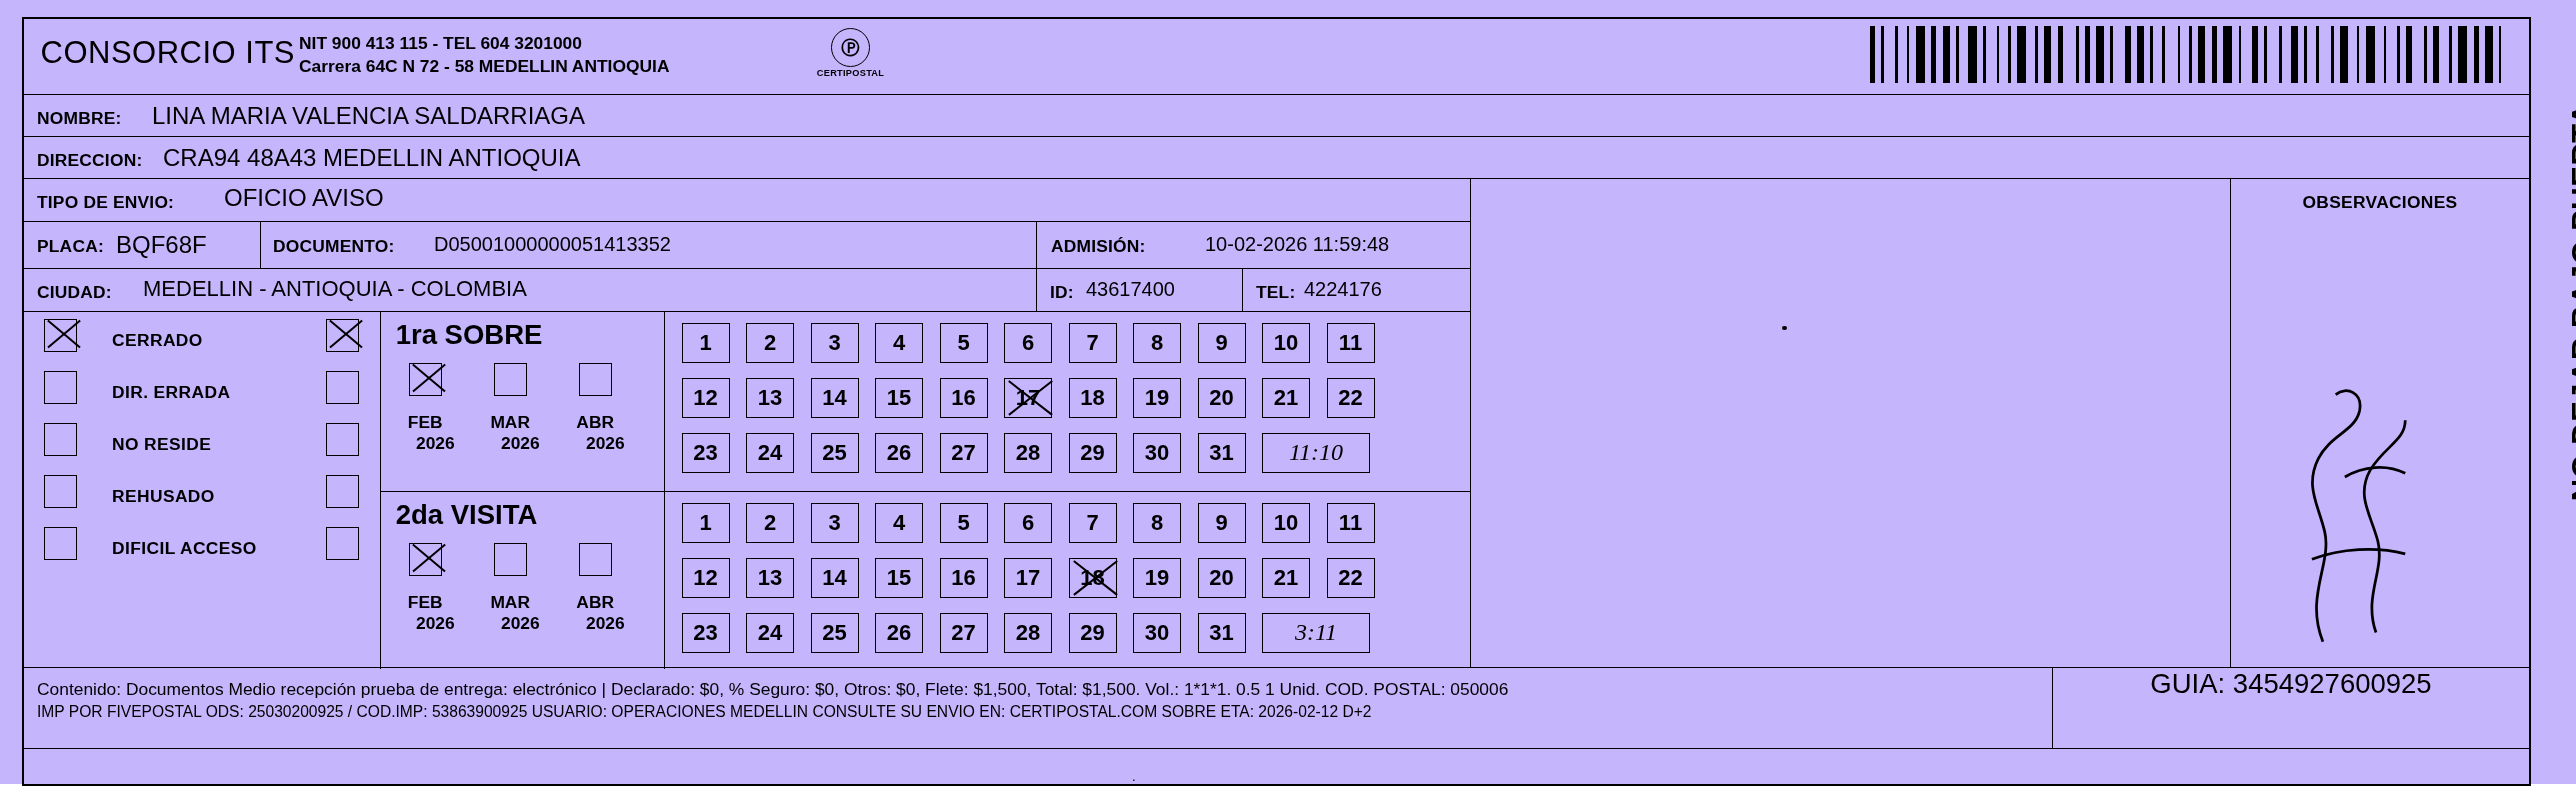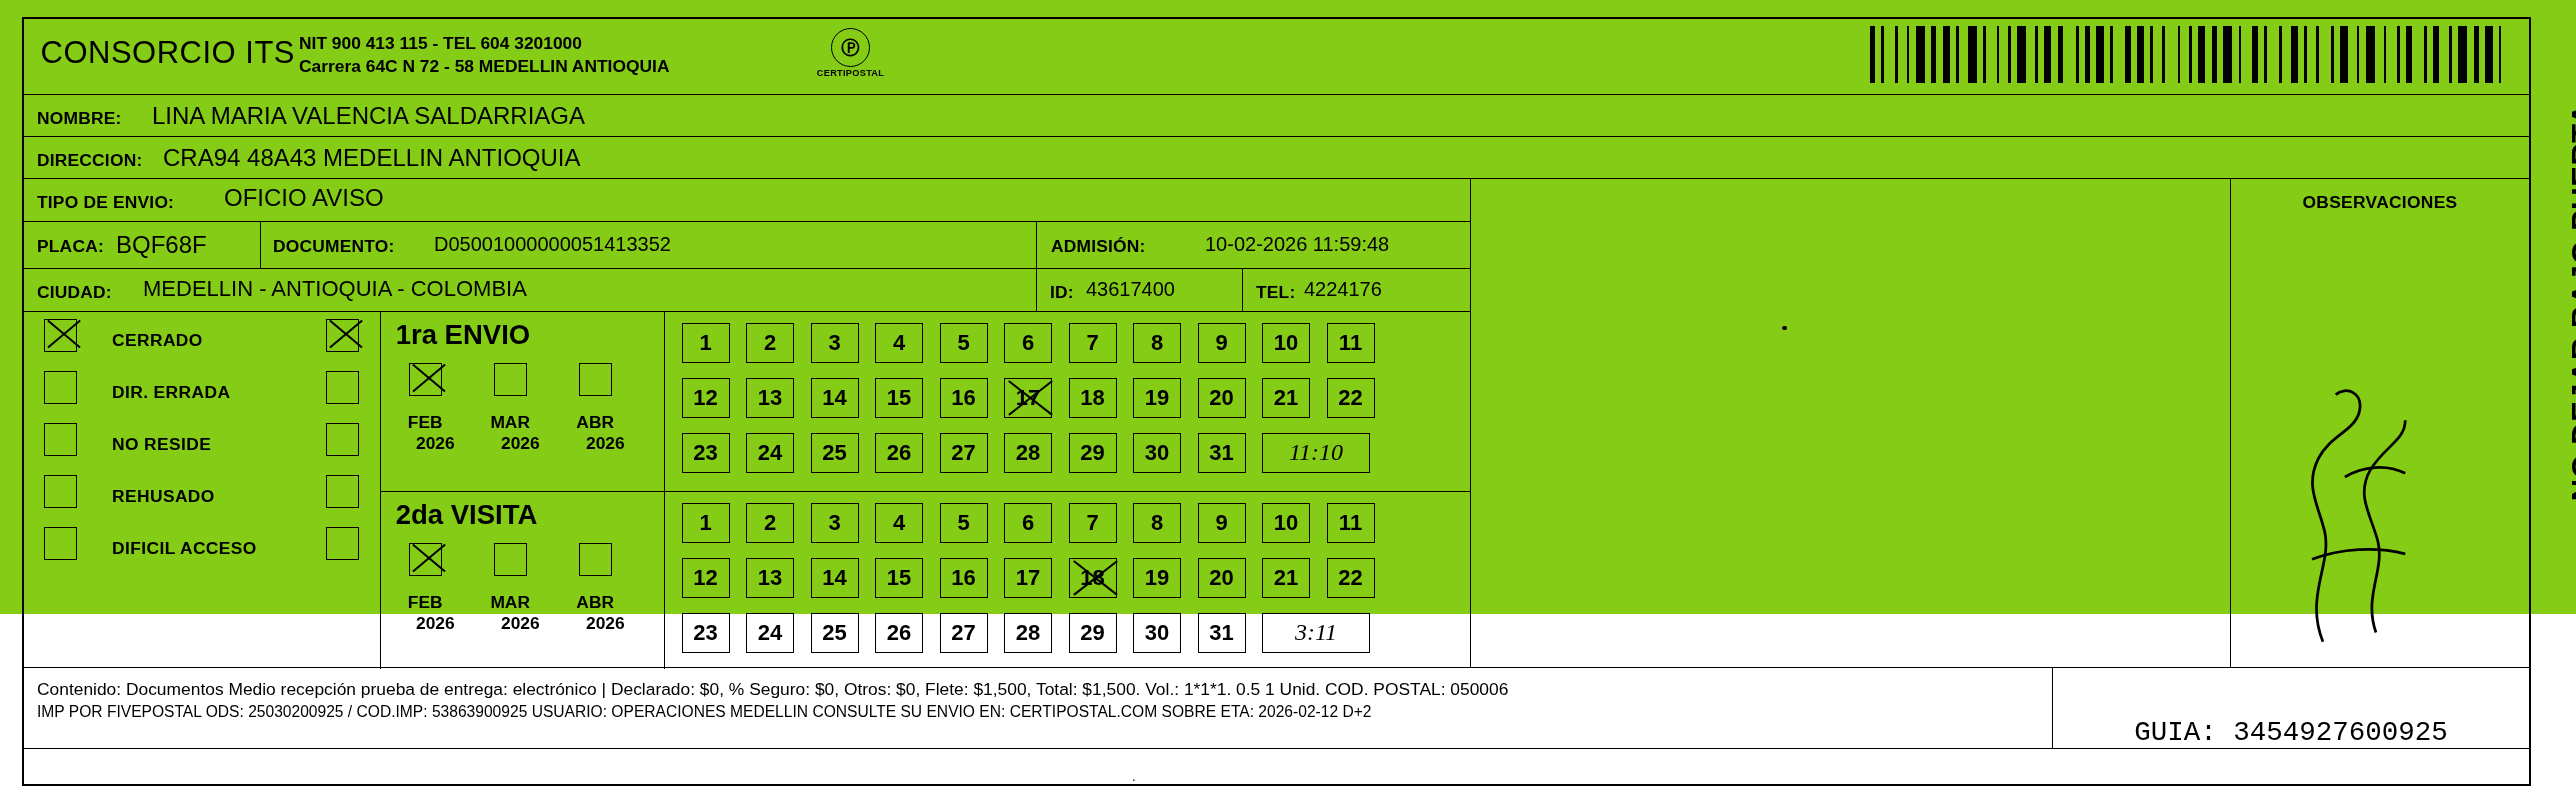--- a/index.html
+++ b/index.html
@@ -1,17 +1,17 @@
 <!DOCTYPE html>
 <html style="font-size:14.7px"><head>
 <meta charset="utf-8">
 <style>
   html,body{margin:0;padding:0;background:#ffffff;}
   body{width:2576px;height:811px;font-family:"Liberation Sans",sans-serif;color:#000;}
-  .sheet{position:relative;width:2576px;height:614px;background:#84cc16;}
+  .sheet{position:relative;width:2576px;height:784px;background:#c4b5fd;}
 
   
   .frame{
     position:absolute;left:22px;top:16.5px;width:2509px;height:769px;
     border:2.7px solid #000;box-sizing:border-box;
   }
 
   
   .hdr{position:relative;height:75px;width:100%;box-sizing:border-box;}
   .hdr .brand{
@@ -107,21 +107,21 @@
   .day{width:48px;height:40px;border:1.8px solid #000;box-sizing:border-box;
        font-size:22px;font-weight:bold;display:flex;align-items:center;justify-content:center;position:relative;}
   .day.wide{width:108px;}
   .day.xx::before,.day.xx::after{content:"";position:absolute;left:-1.8px;top:18.3px;width:55px;height:1.8px;background:#000;}
   .day.xx::before{transform:rotate(38deg);} .day.xx::after{transform:rotate(-38deg);}
   .hand{font-family:"Liberation Serif",serif;font-style:italic;font-size:24px;font-weight:400;}
   .footleft{position:absolute;left:0;top:0;width:2028px;padding:9.2px 13px;box-sizing:border-box;}
   .footleft .l1{font-size:17.4px;line-height:24px;}
   .footleft .l2{font-size:15.6px;line-height:22px;}
   .guiabox{position:absolute;left:2028px;top:0;right:0;height:100%;border-left:1.8px solid #000;box-sizing:border-box;
-           display:flex;align-items:flex-end;justify-content:center;font-size:27.5px;font-family:Liberation Mono, monospace;}
+           display:flex;align-items:flex-start;justify-content:center;font-size:27.5px;}
   .footwrap{position:relative;height:81px;border-top:1.8px solid #000;box-sizing:border-box;}
   .tail{position:relative;height:44px;border-top:1.8px solid #000;box-sizing:border-box;}
   .tail .tick{position:absolute;left:1108px;top:20px;font-size:13px;}
 
   
   .vert{
     position:absolute;left:2538px;top:18.3px;width:37px;height:641px;
   }
   .vert .t1{
     position:absolute;left:-229px;top:266px;width:549px;text-align:center;
@@ -317,21 +317,21 @@
                 <div class="optrow">
                   <span class="chk boxL "></span>
                   <span class="nm">DIFICIL ACCESO</span>
                   <span class="chk boxR "></span>
                 </div>
               </div>
           </div>
 
           <div class="vpanel" id="vpanels">
               <div class="vp">
-                <div class="ttl">1ra ENVIO</div>
+                <div class="ttl">1ra SOBRE</div>
                 <div class="months">
                   <div class="mo"><span class="chk c x"></span><div class="mn">FEB</div><div class="yr">2026</div></div>
                   <div class="mo"><span class="chk c "></span><div class="mn">MAR</div><div class="yr">2026</div></div>
                   <div class="mo"><span class="chk c "></span><div class="mn">ABR</div><div class="yr">2026</div></div>
                 </div>
               </div>
               <div class="vp">
                 <div class="ttl">2da VISITA</div>
                 <div class="months">
                   <div class="mo"><span class="chk c x"></span><div class="mn">FEB</div><div class="yr">2026</div></div>

